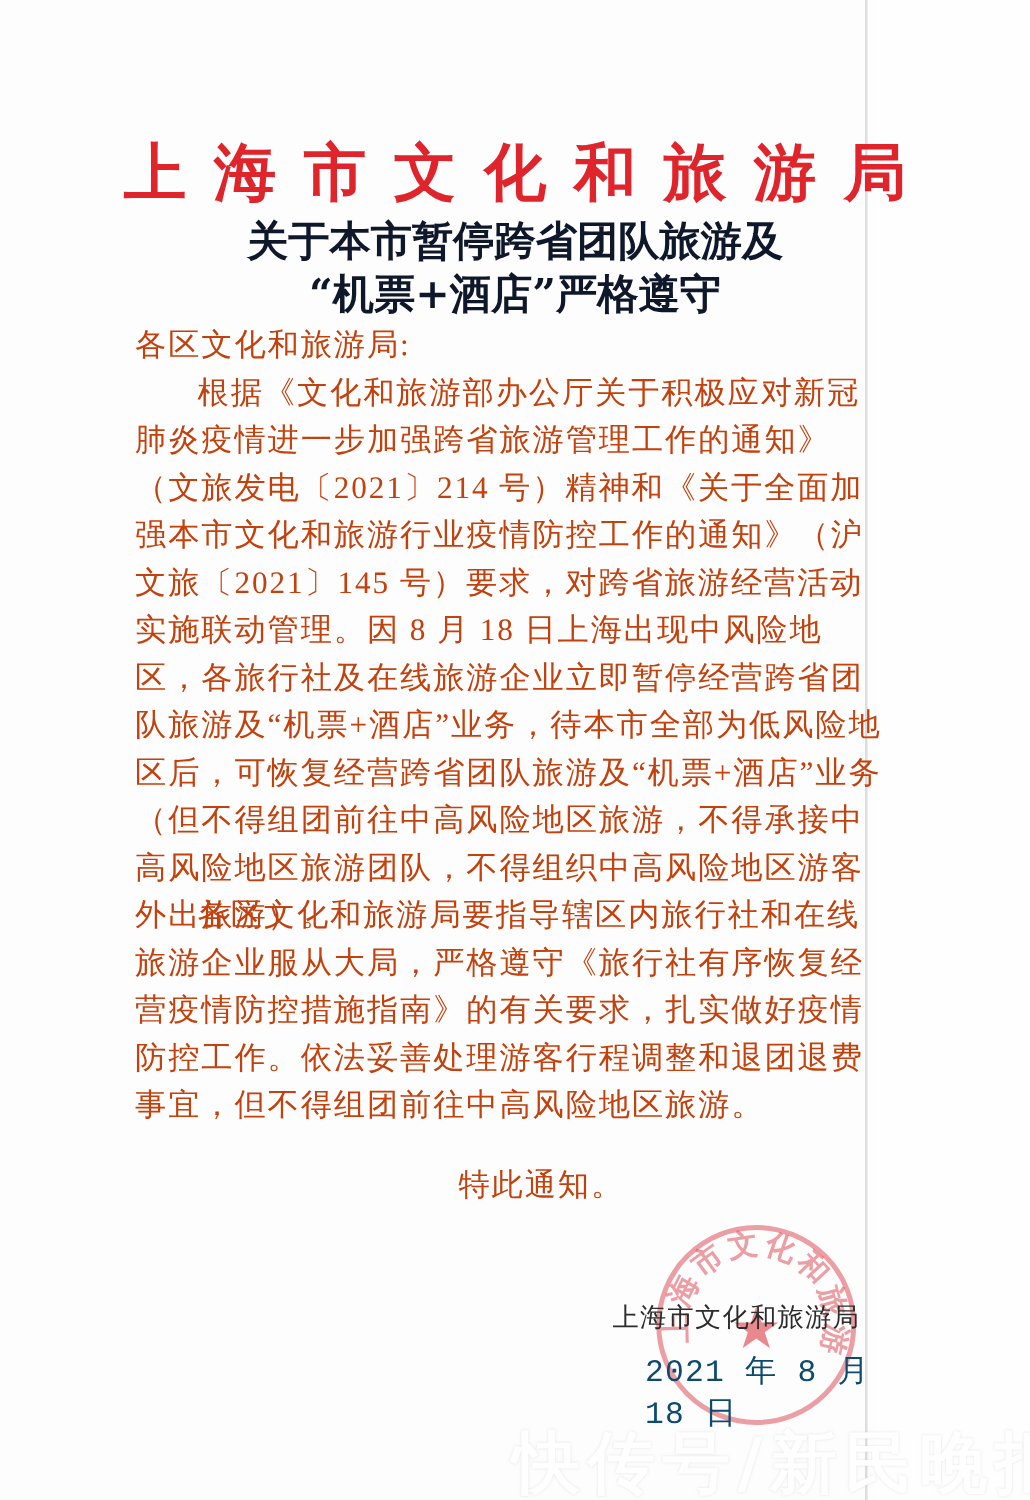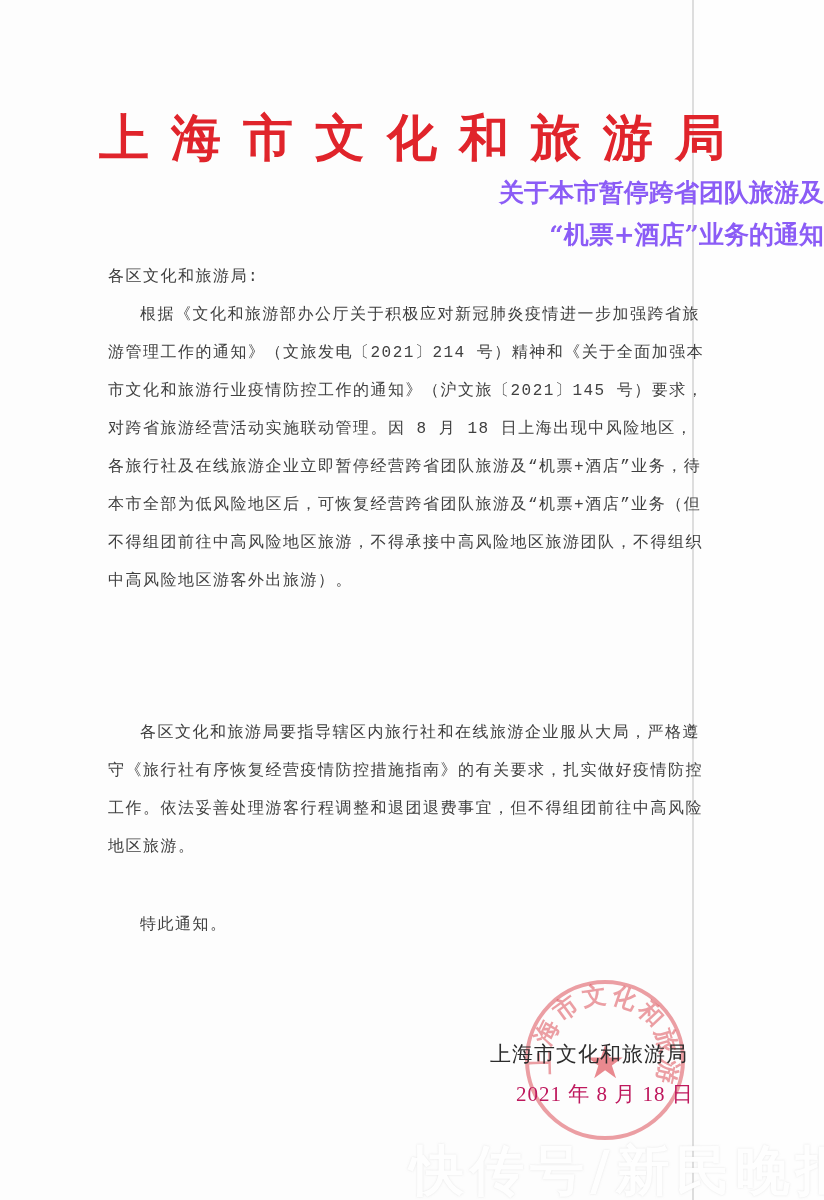--- a/index.html
+++ b/index.html
@@ -3,54 +3,54 @@
 <meta charset="utf-8">
 <style>
   html, body { margin:0; padding:0; }
   body { width:824px; height:1200px; background:#fefefe; position:relative; overflow:hidden;
          font-family:"DejaVu Serif", serif; color:#2a2a2a; }
   .page { position:absolute; left:0; top:0; width:700px; height:1200px; background:#fdfdfd; }
   .right-edge { position:absolute; right:6px; top:0; width:2px; height:1200px; background:#ddd; }
   .org-title { position:absolute; left:0; width:824px; top:108px; text-align:center;
                color:#e0242b; font-family:"DejaVu Serif", serif; font-weight:bold;
                font-size:50px; letter-spacing:22px; text-indent:22px; line-height:60px; }
-  .doc-title { position:absolute; left:0; width:824px; text-align:right;
-               font-family:"DejaVu Serif", serif; font-weight:bold; font-size:25px; color:#8b5cf6; line-height:40px; }
+  .doc-title { position:absolute; left:0; width:824px; text-align:center;
+               font-family:"DejaVu Serif", serif; font-weight:bold; font-size:33px; color:#0f172a; line-height:40px; }
   .t1 { top:173px; }
   .t2 { top:215px; }
-  .body-text { position:absolute; left:108px; width:600px; font-size:16px; line-height:38px;
-               color:#404040; font-family:Liberation Mono, monospace; letter-spacing:1.5px; }
+  .body-text { position:absolute; left:108px; width:600px; font-size:25px; line-height:38px;
+               color:#c2410c; font-family:Liberation Serif, serif; letter-spacing:1.5px; }
   .salutation { top:258px; }
   .para { text-indent:2em; margin:0; }
   .p1 { position:absolute; left:108px; top:296px; width:600px; }
   .p2 { position:absolute; left:108px; top:714px; width:600px; }
-  .p3 { position:absolute; left:108px; top:906px; width:600px; }
+  .p3 { position:absolute; left:108px; top:930px; width:600px;text-align:center; }
   .seal { position:absolute; left:525px; top:980px; width:160px; height:160px; border-radius:50%;
           border:4px solid rgba(220,80,90,0.55); box-sizing:border-box; }
   .seal-star { position:absolute; left:50%; top:50%; transform:translate(-50%,-45%);
                color:rgba(220,60,70,0.6); font-size:46px; line-height:46px; }
   .seal-text { position:absolute; left:0; top:14px; width:100%; text-align:center;
                color:rgba(220,80,90,0.55); font-size:26px; font-weight:bold; font-family:"DejaVu Serif", serif; }
   .sign { position:absolute; left:490px; top:1040px; font-size:21px; color:#2c2c2c;
           font-family:"DejaVu Sans", sans-serif; letter-spacing:1px; }
-  .date { position:absolute; left:516px; top:1080px; font-size:21px; color:#be185d;
-          font-family:Liberation Serif, serif; letter-spacing:1px; }
+  .date { position:absolute; left:516px; top:1080px; font-size:25px; color:#0c4a6e;
+          font-family:Liberation Mono, monospace; letter-spacing:1px; }
   .watermark { position:absolute; left:410px; top:1135px; font-size:54px; font-weight:bold;
                color:rgba(255,255,255,0.95); letter-spacing:6px; font-family:"DejaVu Sans", sans-serif;
                text-shadow:0 0 2px rgba(200,200,200,0.5); white-space:nowrap; }
 </style>
 </head>
 <body>
 
 <div class="page">
   <div class="right-edge"></div>
 
   <div class="org-title">上海市文化和旅游局</div>
   <div class="doc-title t1">关于本市暂停跨省团队旅游及</div>
-  <div class="doc-title t2">“机票+酒店”业务的通知</div>
+  <div class="doc-title t2">“机票+酒店”严格遵守</div>
 
   <div class="body-text salutation">各区文化和旅游局:</div>
 
   <p class="body-text para p1">根据《文化和旅游部办公厅关于积极应对新冠肺炎疫情进一步加强跨省旅游管理工作的通知》（文旅发电〔2021〕214 号）精神和《关于全面加强本市文化和旅游行业疫情防控工作的通知》（沪文旅〔2021〕145 号）要求，对跨省旅游经营活动实施联动管理。因 8 月 18 日上海出现中风险地区，各旅行社及在线旅游企业立即暂停经营跨省团队旅游及“机票+酒店”业务，待本市全部为低风险地区后，可恢复经营跨省团队旅游及“机票+酒店”业务（但不得组团前往中高风险地区旅游，不得承接中高风险地区旅游团队，不得组织中高风险地区游客外出旅游）。</p>
   <p class="body-text para p2">各区文化和旅游局要指导辖区内旅行社和在线旅游企业服从大局，严格遵守《旅行社有序恢复经营疫情防控措施指南》的有关要求，扎实做好疫情防控工作。依法妥善处理游客行程调整和退团退费事宜，但不得组团前往中高风险地区旅游。</p>
   <p class="body-text para p3">特此通知。</p>
 
   <div class="seal">
     <div class="seal-text" style="font-size:0;">上海市文化和旅游局</div>
     <svg width="152" height="152" viewBox="0 0 152 152" style="position:absolute;left:0;top:0;">

